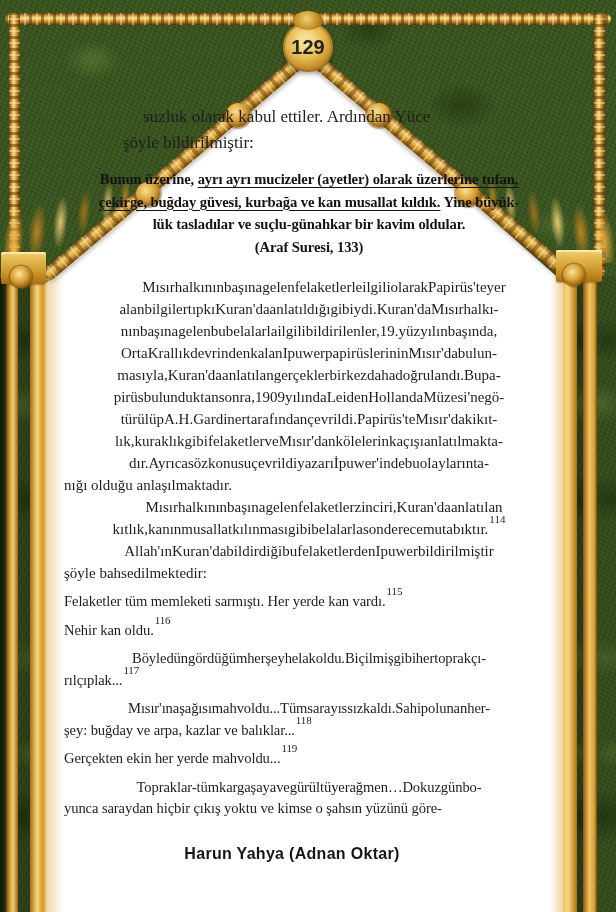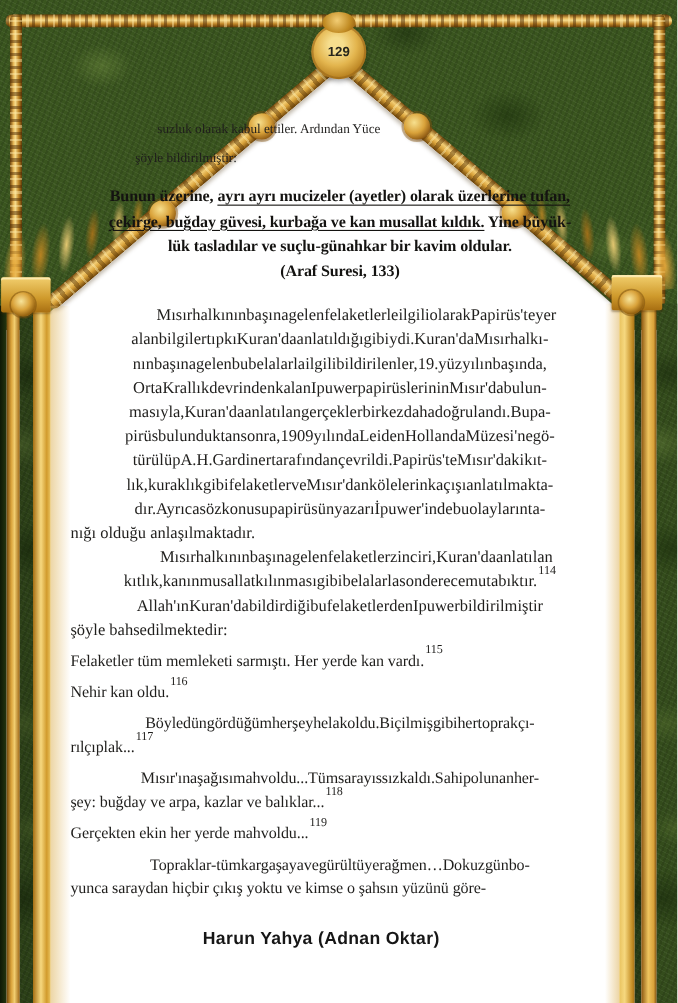--- a/index.html
+++ b/index.html
@@ -100,30 +100,30 @@
   #cap-right .rosette{left:7px;top:14px;}
 
   
   #medallion{position:absolute;left:283px;top:22px;width:50px;height:50px;border-radius:50%;z-index:4;
       background:radial-gradient(circle at 45% 38%, #f6de8e 0 16%, #e3b54e 45%, #b57d1c 74%, #8a5510);
       box-shadow:0 2px 5px rgba(0,0,0,.35), inset 0 0 0 2px rgba(150,100,25,.55);
       display:flex;align-items:center;justify-content:center;}
   #medallion::before{content:"";position:absolute;top:-11px;left:10px;width:30px;height:19px;border-radius:50%;
       background:radial-gradient(circle at 45% 40%, #f2cd74, #c08a22 60%, #8a5510);}
   #medallion span{position:relative;font-family:"Liberation Sans",sans-serif;font-weight:bold;
-      font-size:12px;color:#26251c;}
+      font-size:20px;color:#26251c;}
 
   
   #content{position:absolute;left:64px;top:104px;width:490px;color:#1f1e1c;z-index:5;}
   .tline{height:22px;line-height:22px;font-size:15px;}
   .tline.just{display:flex;justify-content:center;}
   .tline.just span{white-space:nowrap;}
   .tline.indent{padding-left:30px;}
 
-  #intro .tline{height:26px;line-height:26px;font-size:12px;white-space:nowrap;}
+  #intro .tline{height:26px;line-height:26px;font-size:17px;white-space:nowrap;}
   #intro .tline:nth-child(1){margin-left:79px;}
   #intro .tline:nth-child(2){margin-left:59px;}
   #intro .tline:nth-child(3){margin-left:21px;}
 
   #verse{margin:12px 2px 0;text-align:center;font-weight:bold;font-size:14.6px;
       letter-spacing:-0.1px;color:#141311;}
   #verse .vline{height:22.5px;line-height:22.5px;white-space:nowrap;}
   #verse .u{text-decoration:underline;text-underline-offset:3px;text-decoration-thickness:1.3px;}
 
   #body-paras{margin-top:18px;}
@@ -284,21 +284,21 @@
             <span>Mısır'dan</span>
             <span>kölelerin</span>
             <span>kaçışı</span>
             <span>anlatılmakta-</span>
           </div>
           <div class="tline just">
             <span>dır.</span>
             <span>Ayrıca</span>
             <span>söz</span>
             <span>konusu</span>
-            <span>papirüsün</span>
+            <span>çevrildi</span>
             <span>yazarı</span>
             <span>İpuwer'in</span>
             <span>de</span>
             <span>bu</span>
             <span>olayların</span>
             <span>ta-</span>
           </div>
           <div class="tline"><span>nığı olduğu anlaşılmaktadır.</span></div>
         </div>
         <div class="para">

